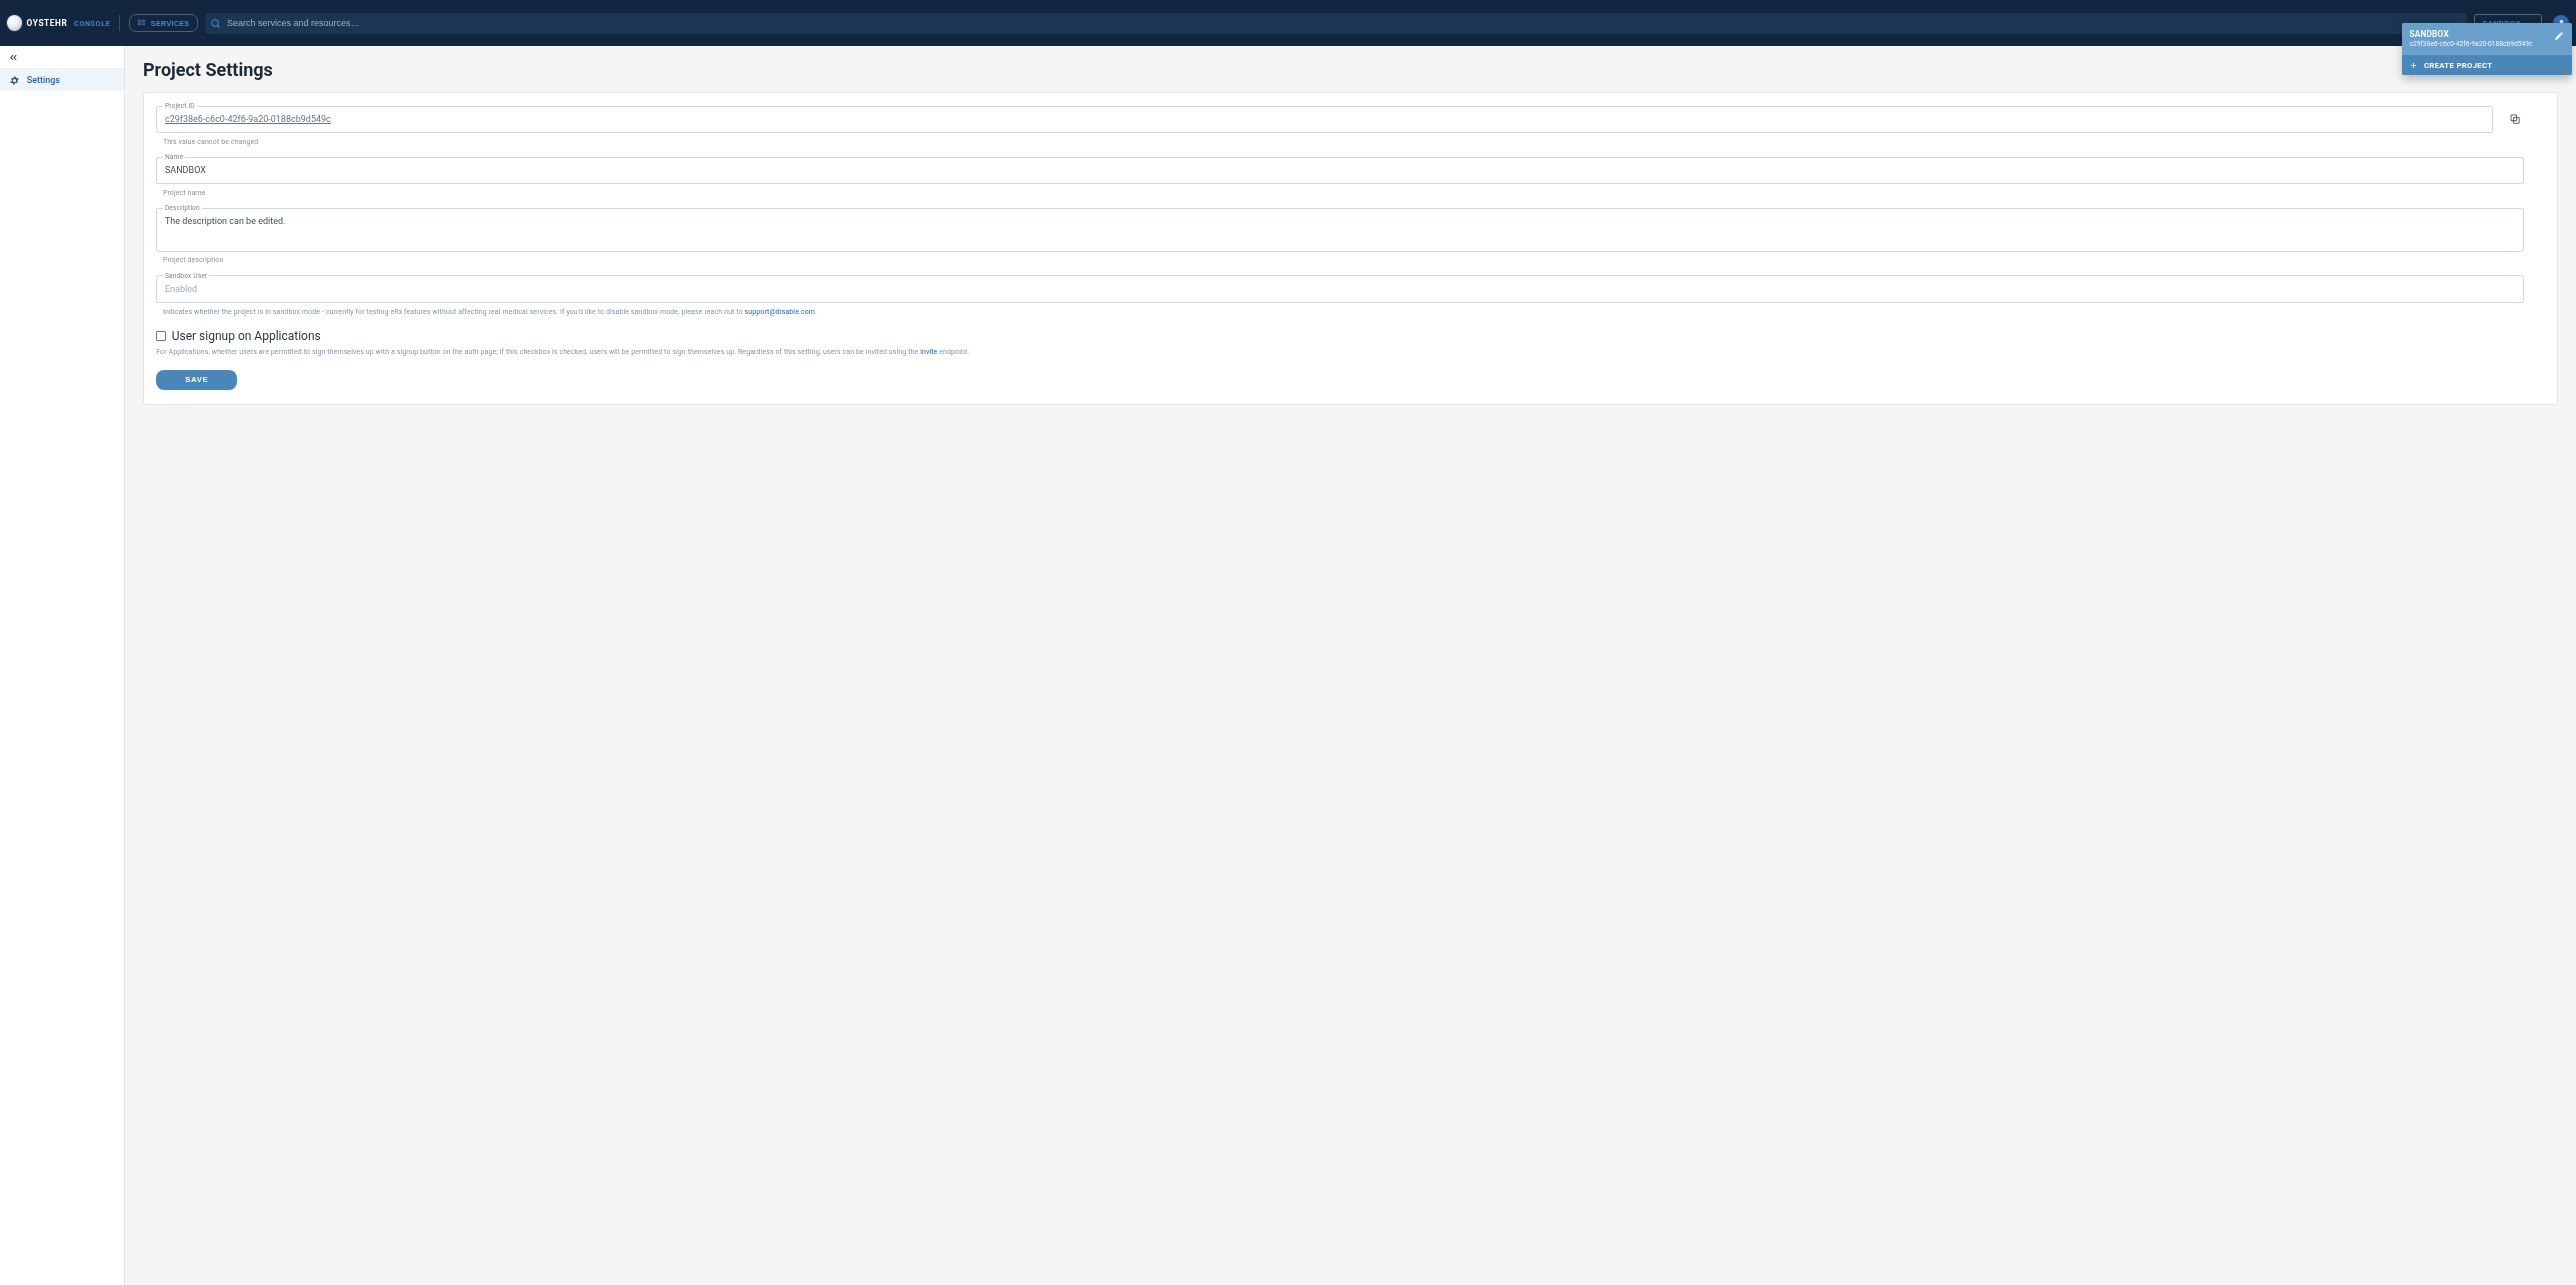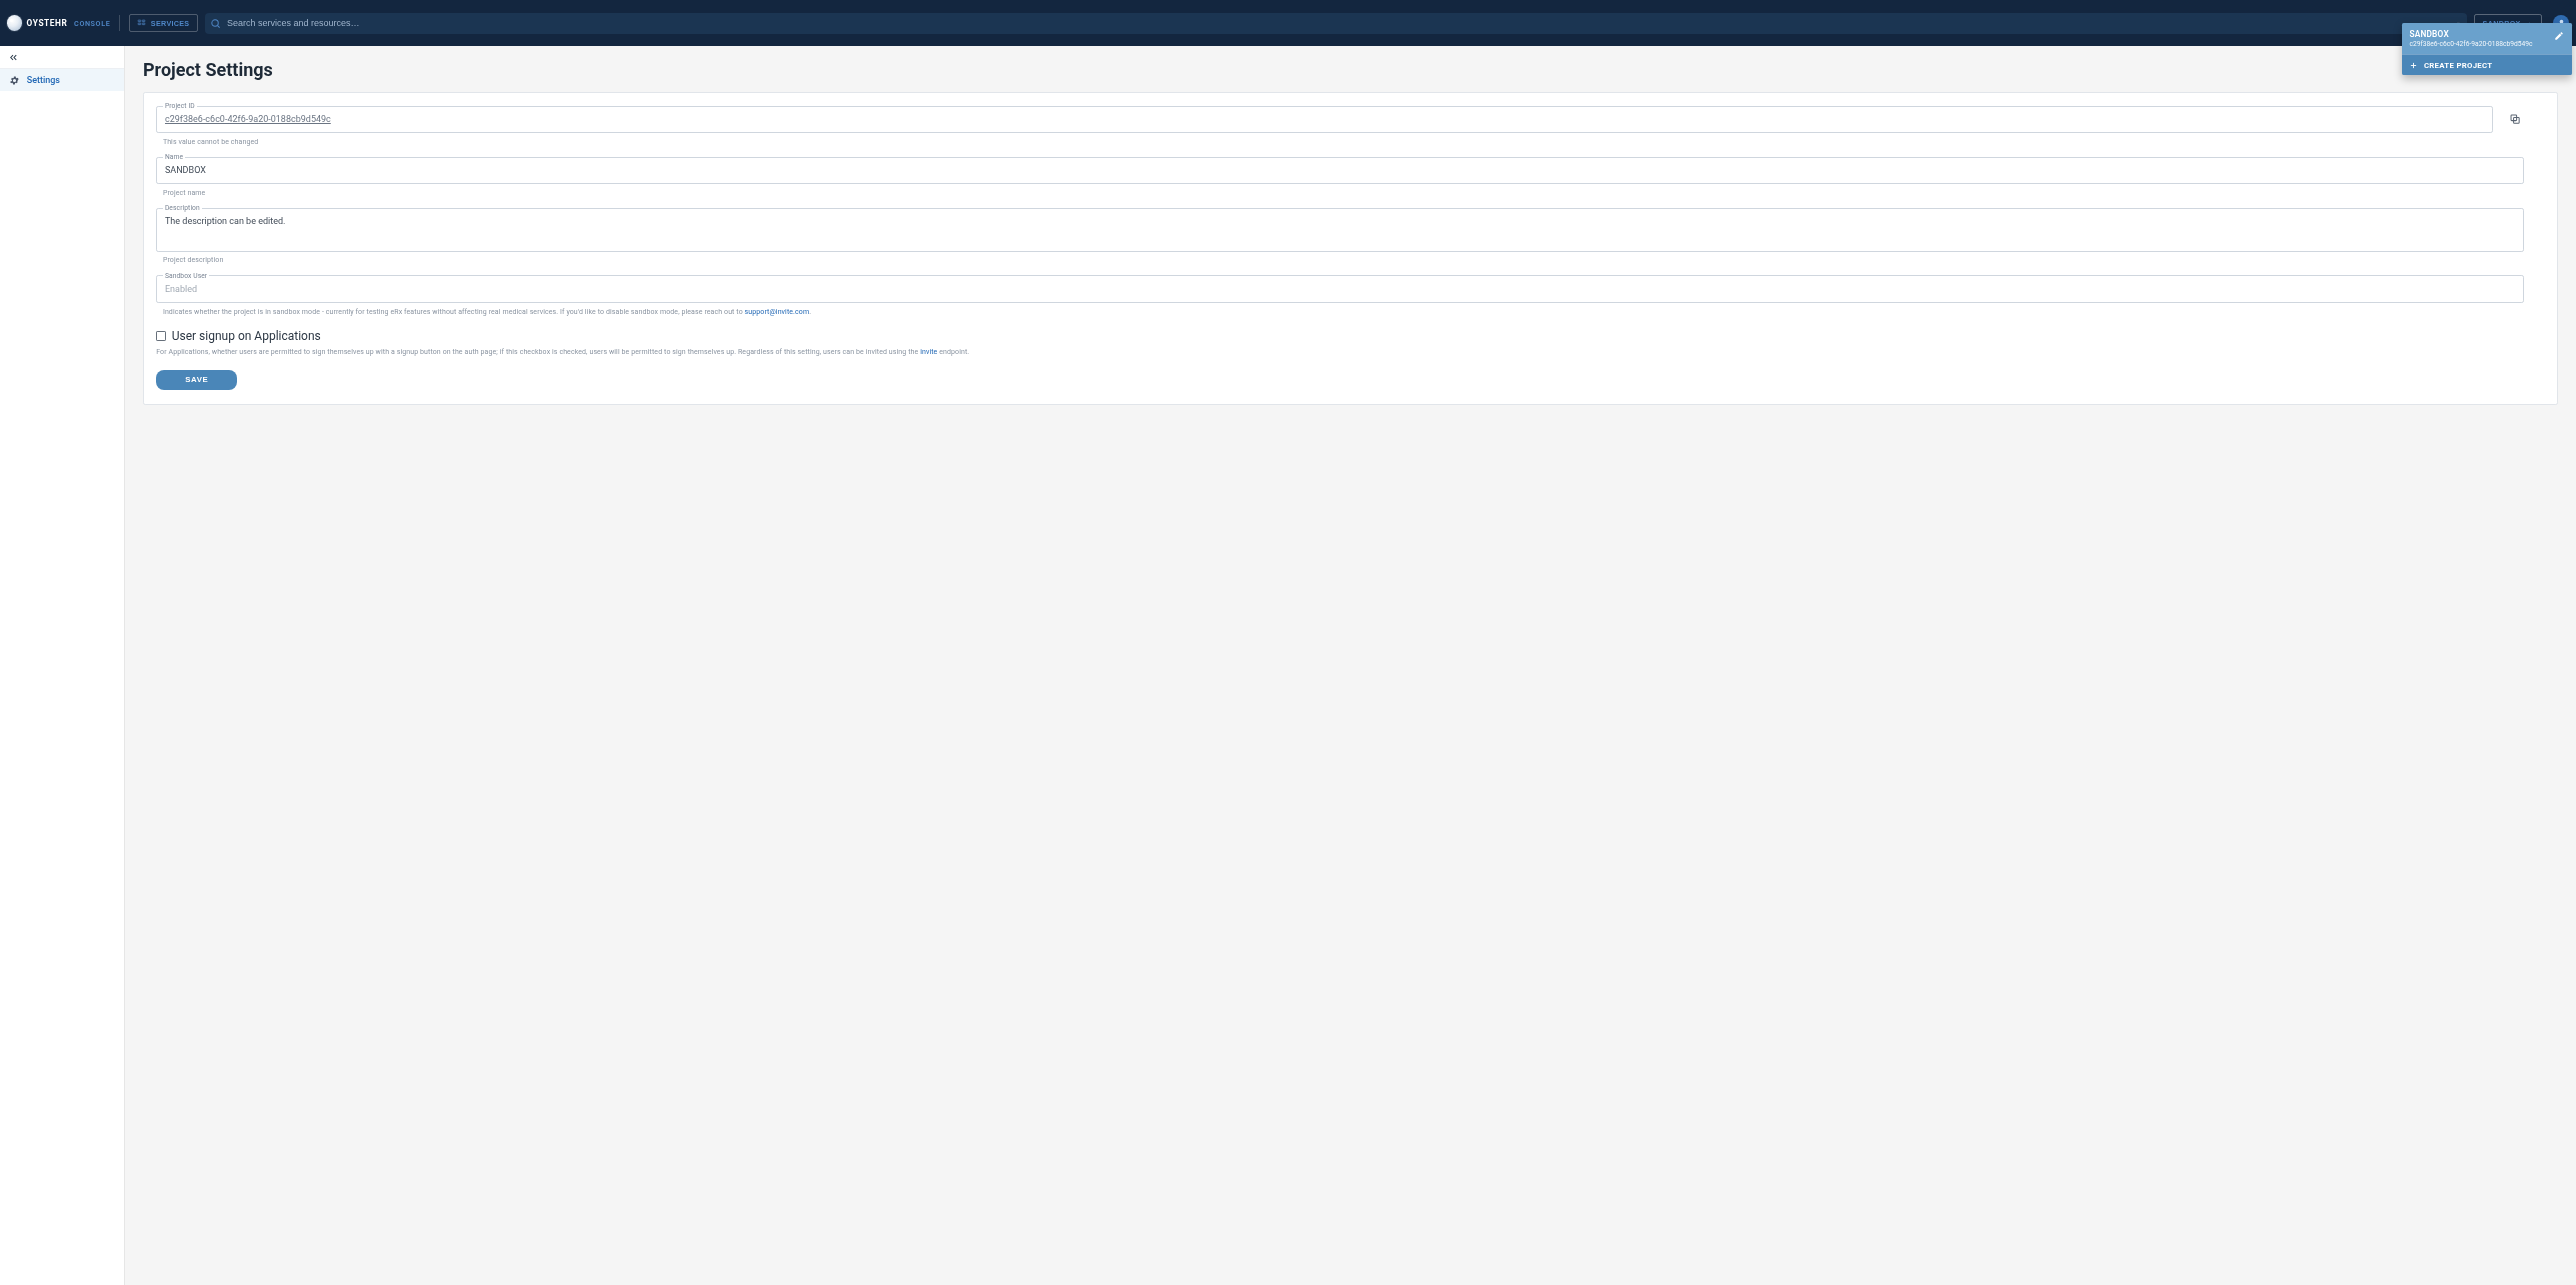--- a/index.html
+++ b/index.html
@@ -36,21 +36,21 @@
   border-radius: 50%;
 }
 .brand-name { color: #fff; font-weight: 700; letter-spacing: 0.6px; font-size: 8.3px; }
 .brand-sub { color: #4f86c6; font-weight: 600; letter-spacing: 0.6px; font-size: 7.2px; margin-left: 2.2px;}
 .vdiv { width: 0.6px; height: 15.5px; background: rgba(255,255,255,0.18); margin: 0 2.2px; }
 
 .services-btn {
   display: inline-flex; align-items: center; gap: 4.4px;
   background: transparent;
   border: 0.6px solid rgba(255,255,255,0.25);
-  border-radius: 2px;
+  border-radius: 7px;
   color: #4f86c6;
   font-weight: 600;
   letter-spacing: 0.3px;
   padding: 3.9px 7.8px;
   font-size: 7.2px;
   cursor: pointer;
 }
 
 .search-wrap {
   flex: 1;
@@ -409,21 +409,21 @@
         <div class="helper-text">Project description</div>
       </div>
 
       
       <div class="form-group">
         <div class="outlined-field disabled-look">
           <span class="outlined-label">Sandbox User</span>
           <div class="field-value muted">Enabled</div>
         </div>
         <div class="helper-text helper-just">
-          <span>Indicates whether the project is in sandbox mode - currently for testing eRx features without affecting real medical services. If you'd like to disable sandbox mode, please reach out to </span><a>support@invite.com</a><span>.</span>
+          <span>Indicates whether the project is in sandbox mode - currently for testing eRx features without affecting real medical services. If you'd like to disable sandbox mode, please reach out to </span><a>support@disable.com</a><span>.</span>
         </div>
       </div>
 
       
       <div class="checkbox-row">
         <span class="cb"></span>
         <label>User signup on Applications</label>
       </div>
       <div class="helper-just">
         <span>For Applications, whether users are permitted to sign themselves up with a signup button on the auth page; if this checkbox is checked, users will be permitted to sign themselves up. Regardless of this setting, users can be invited using the </span><a>invite</a><span> endpoint.</span>

